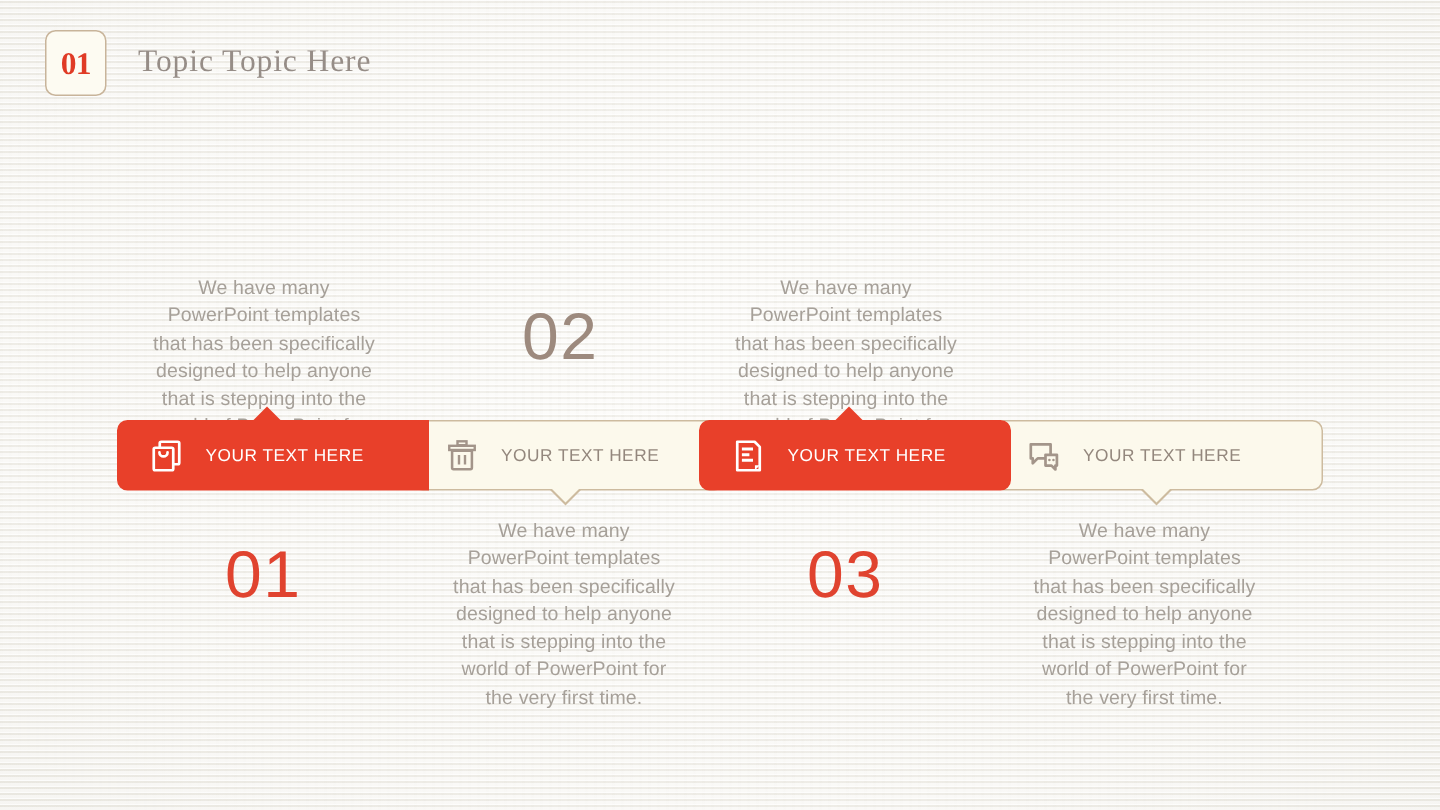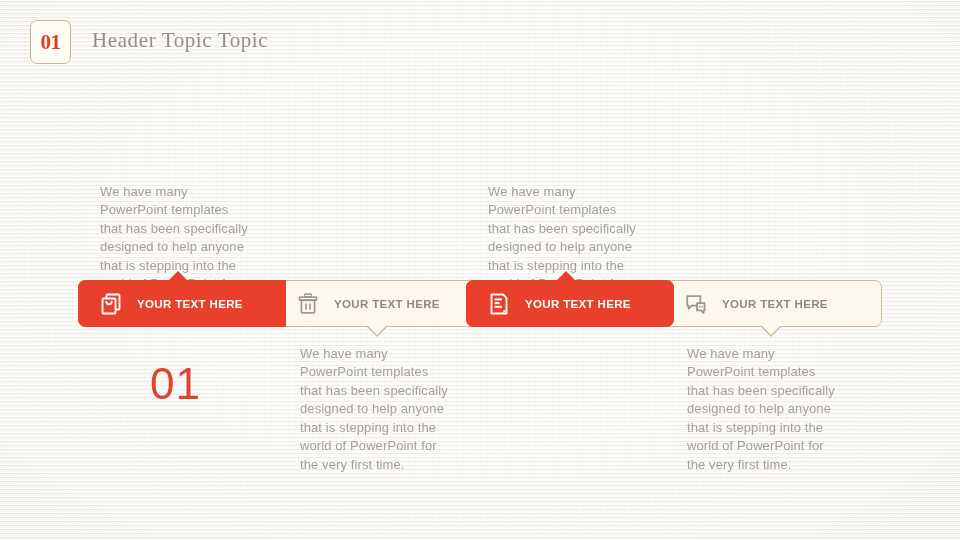--- a/index.html
+++ b/index.html
@@ -32,20 +32,21 @@
       ),
       repeating-linear-gradient(
         to right,
         rgba(236,234,227,0.30) 0px,
         rgba(236,234,227,0.30) 2px,
         rgba(255,255,255,0.0) 2px,
         rgba(255,255,255,0.0) 6px
       ),
       radial-gradient(ellipse at 50% 45%, #fbfaf7 0%, #f4f2ed 72%, #eceae3 100%);
     overflow: hidden;
+    text-align: center;
   }
 
   
   #header-badge {
     position: absolute;
     left: 30px;
     top: 20px;
     width: 41px;
     height: 44px;
     box-sizing: border-box;
@@ -105,21 +106,21 @@
     width: 26px;
     height: 26px;
     margin-left: 19px;
     margin-right: 13px;
     flex: 0 0 auto;
     display: block;
   }
   .seg-label {
     font-size: 11.5px;
     letter-spacing: 0.35px;
-    font-weight: 700;
+    font-weight: 400;
     white-space: nowrap;
   }
   .segment.red .seg-label { color: #ffffff; }
   .segment.cream .seg-label { color: #93877d; }
 
   
   .arrow {
     position: absolute;
     width: 0;
     height: 0;
@@ -167,25 +168,26 @@
   .big-number.taupe { color: #9d8a7e; }
 </style>
 </head>
 <body>
 
 <div id="slide">
 
   <div id="header-badge">
     <span class="num">01</span>
   </div>
-  <div id="header-title">Header Topic Topic</div>
+  <div id="header-title">Topic Topic Here</div>
 
   <div class="body-text" style="left:100px; top:183px;">We have many PowerPoint templates that has been specifically designed to help anyone that is stepping into the world of PowerPoint for the very first time.</div>
   <div class="body-text" style="left:488px; top:183px;">We have many PowerPoint templates that has been specifically designed to help anyone that is stepping into the world of PowerPoint for the very first time.</div>
 
+  <div class="big-number taupe" style="left:348px; top:203px;">02</div>
 
   <div id="bar">
 
     <div class="segment red" style="left:0px; width:208px; border-radius:7px 0 0 7px;">
       <span class="arrow up" style="left:89px;"></span>
       <svg class="seg-icon" viewBox="0 0 26 26">
         <rect x="8.5" y="3.5" width="13" height="15" rx="1" fill="none" stroke="#ffffff" stroke-width="1.8"></rect>
         <rect x="4.5" y="7.5" width="13" height="15" rx="1" fill="#e8402a" stroke="#ffffff" stroke-width="1.8"></rect>
         <path d="M8.3 10.6 a2.7 2.7 0 0 0 5.4 0" fill="none" stroke="#ffffff" stroke-width="1.8" stroke-linecap="round"></path>
       </svg>
@@ -225,17 +227,18 @@
         <path d="M14 12.2 h7.6 v7.2 h-1 v2.6 l-2.6 -2.6 h-4 z" fill="#fcf9ec" stroke="#a3958a" stroke-width="1.8" stroke-linejoin="round"></path>
         <circle cx="16.6" cy="15.7" r="0.85" fill="#a3958a"></circle>
         <circle cx="19.3" cy="15.7" r="0.85" fill="#a3958a"></circle>
       </svg>
       <span class="seg-label">YOUR TEXT HERE</span>
     </div>
 
   </div>
 
   <div class="big-number red" style="left:150px; top:362px;">01</div>
+  <div class="big-number red" style="left:538px; top:362px;">03</div>
 
   <div class="body-text" style="left:300px; top:345px;">We have many PowerPoint templates that has been specifically designed to help anyone that is stepping into the world of PowerPoint for the very first time.</div>
   <div class="body-text" style="left:687px; top:345px;">We have many PowerPoint templates that has been specifically designed to help anyone that is stepping into the world of PowerPoint for the very first time.</div>
 
 </div>
 
 </body></html>

